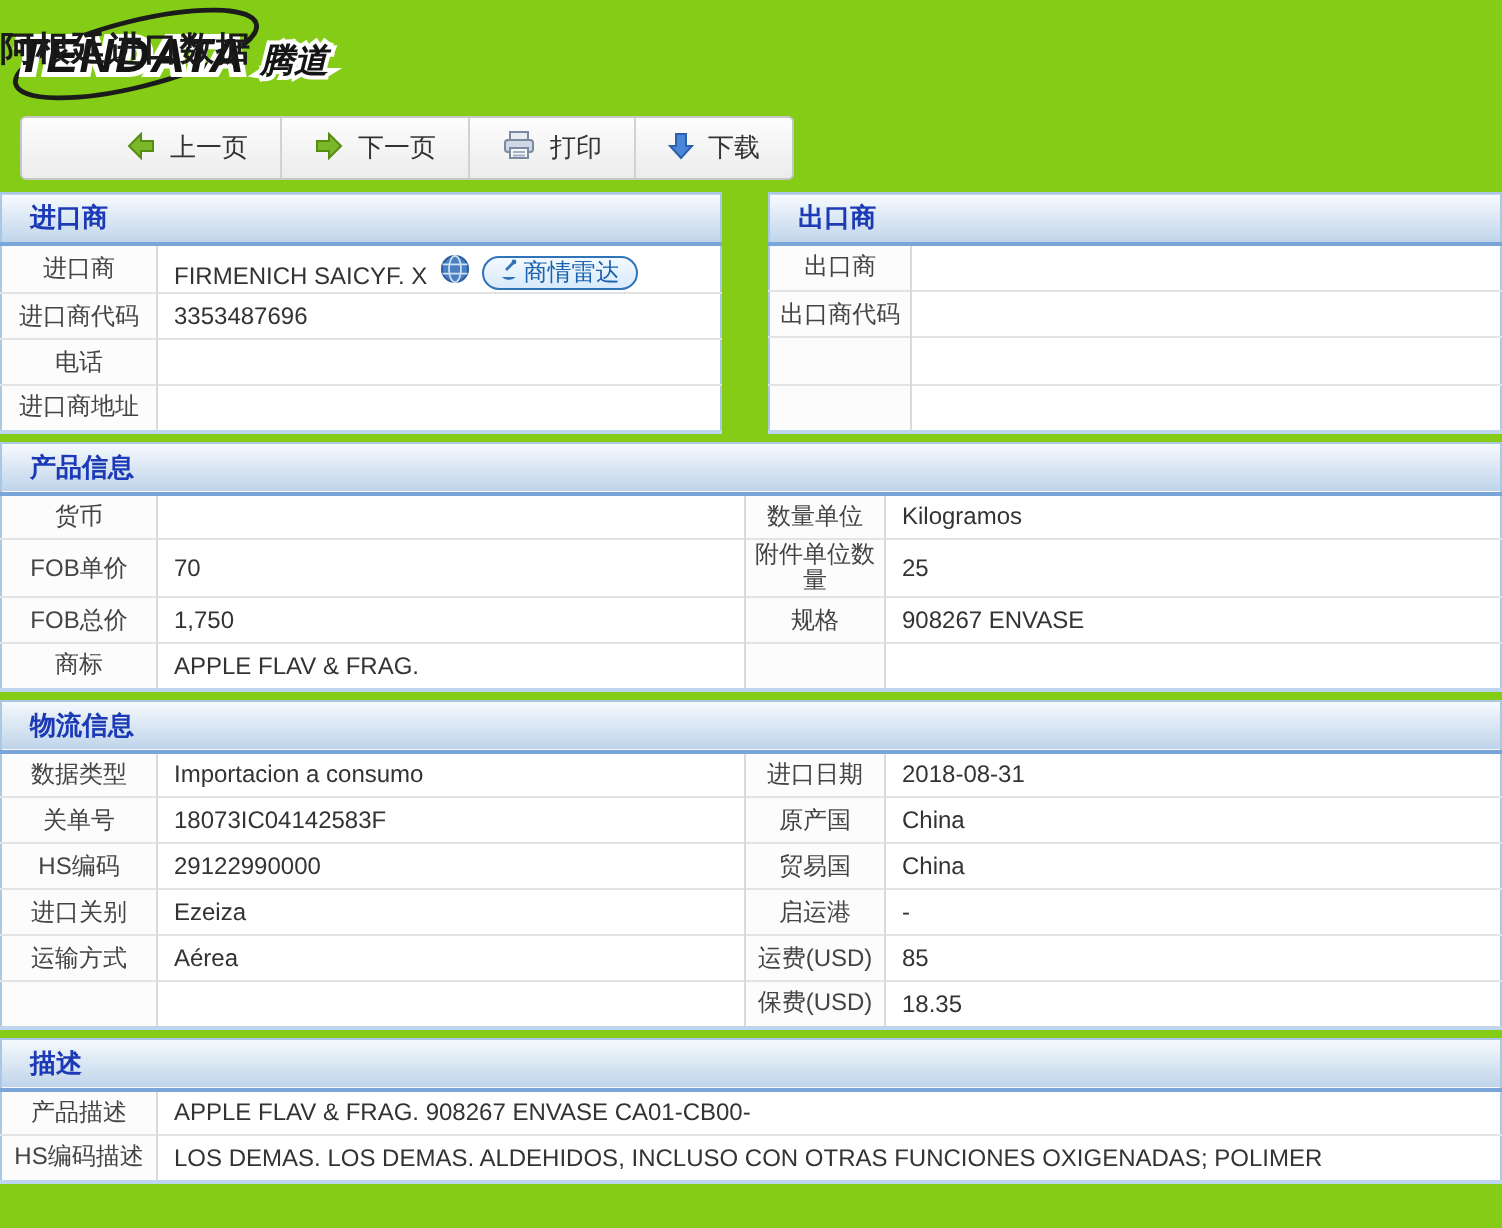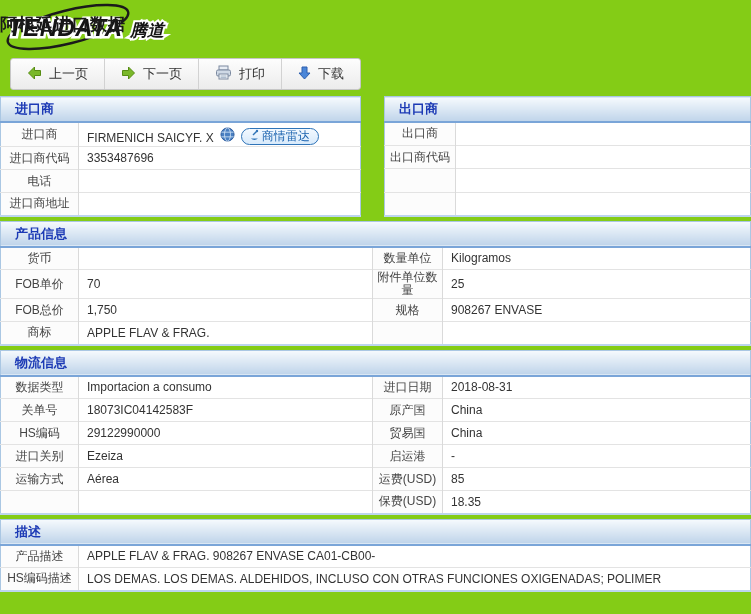--- a/index.html
+++ b/index.html
@@ -8,21 +8,21 @@
 
   
   .header { position:relative; height:55px; }
   .logo { position:absolute; left:6px; top:3px; }
   .title { position:absolute; left:0; right:0; top:13px; text-align:left;
            font-size:17px; font-weight:bold; color:#1a1a1a; letter-spacing:1px; }
 
   
   .toolbar { margin:3px 0 0 10px; display:inline-flex; height:32px;
              border:1px solid #c6c6c6; border-radius:3px;
-             background:linear-gradient(#fdfdfd,#ececec); overflow:hidden; }
+             background:linear-gradient(#fdfdfd,#ececec); overflow:hidden;padding-left:36px; }
   .tb-btn { display:flex; align-items:center; gap:7px; padding:0 16px;
             background:transparent; border:none; border-right:1px solid #d2d2d2;
             font-size:13px; color:#333; cursor:pointer; font-family:inherit; }
   .tb-btn:last-child { border-right:none; }
 
   
   .cols { display:flex; margin-top:6px; }
   table.tbl { border-collapse:collapse; table-layout:fixed; font-size:12px;
               border:1px solid var(--table-border,#aac7e3);
               border-bottom:2px solid #bdd5ee; background:#fff; }

